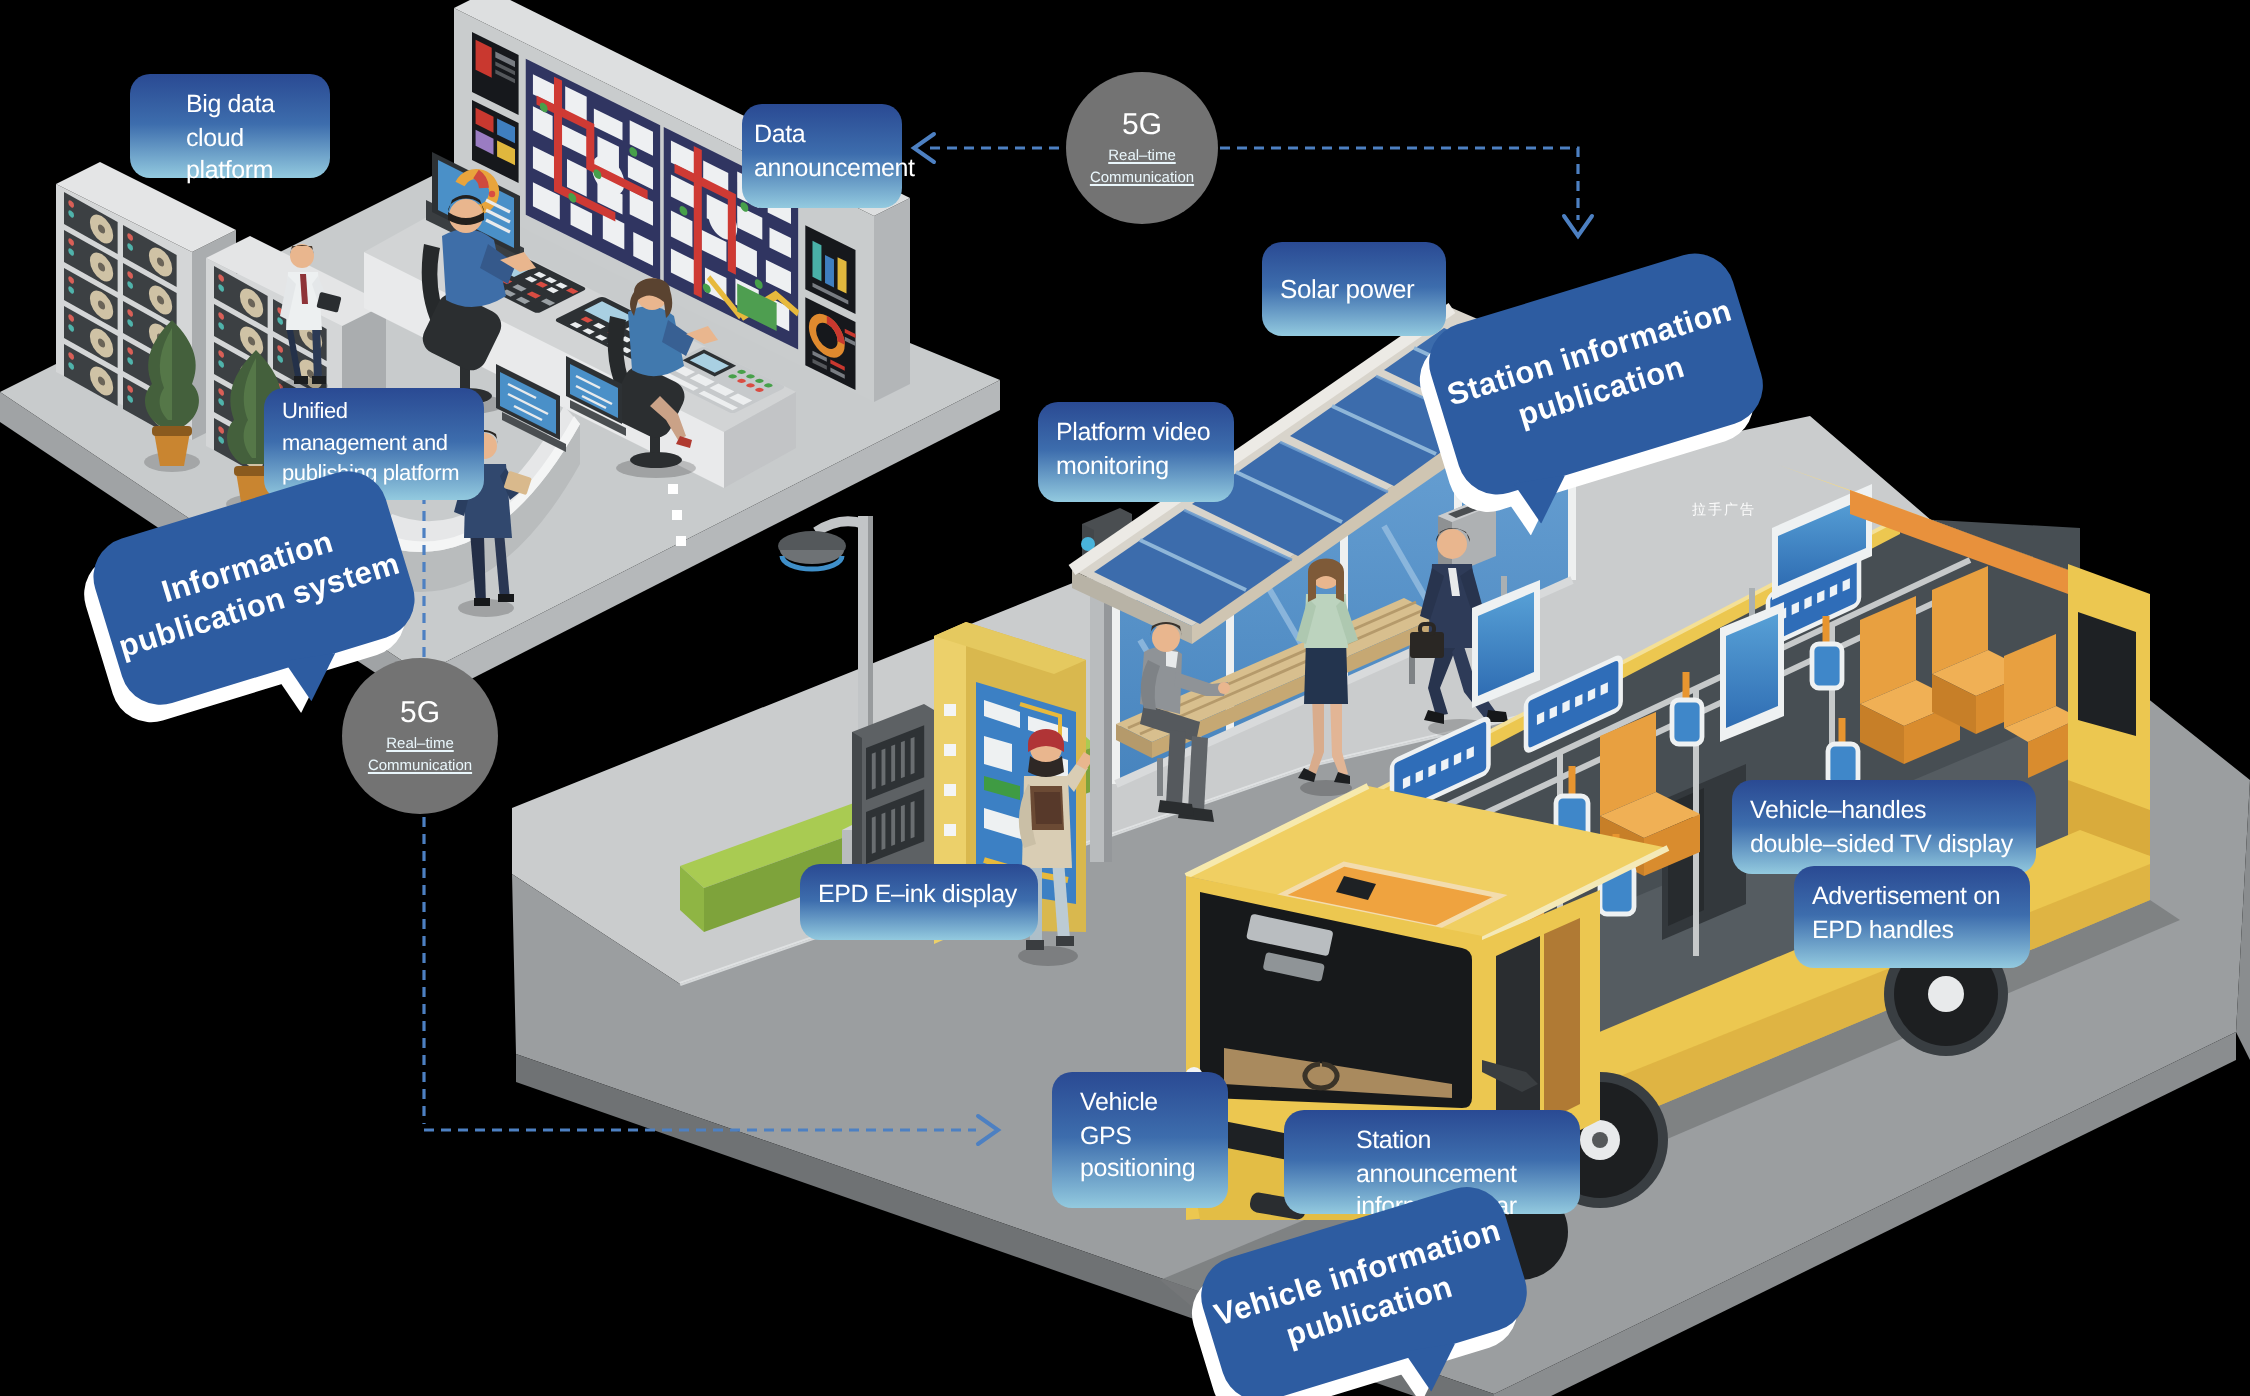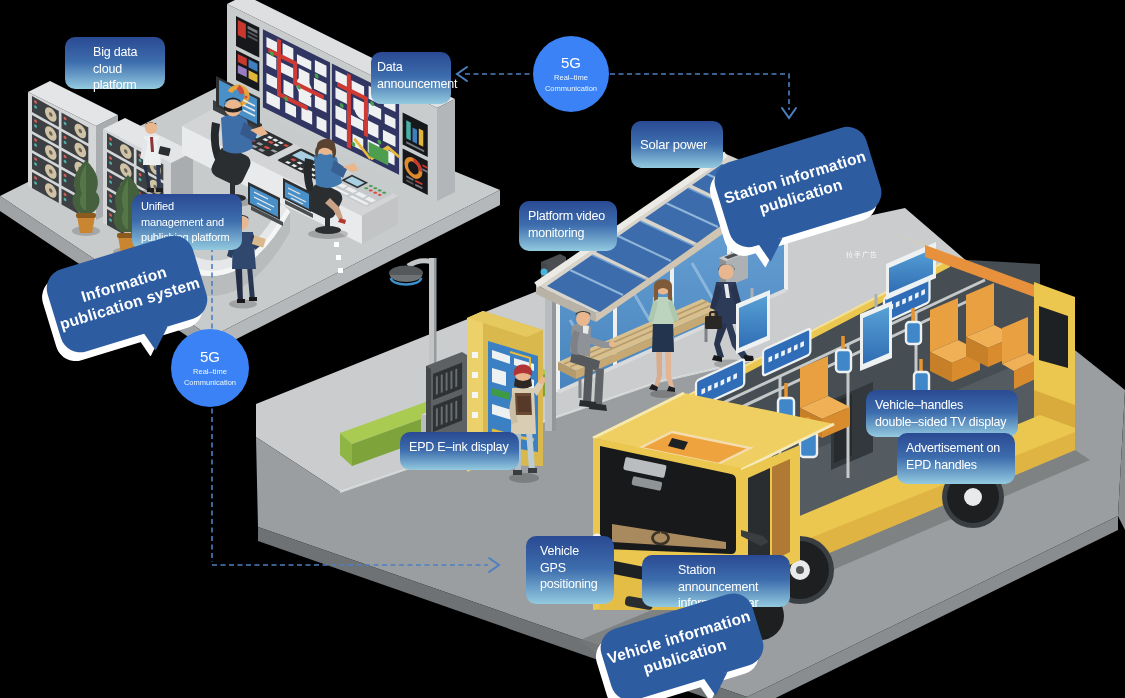--- a/index.html
+++ b/index.html
@@ -12,25 +12,25 @@
           letter-spacing:-0.2px;}
   .ribbon{position:absolute;color:#fff;display:flex;align-items:center;justify-content:center;
           text-align:center;background:#2d5ca1;border-radius:20px;
           box-shadow:-7px 7px 0 #ffffff;font-size:15.5px;font-weight:600;letter-spacing:.3px;
           line-height:1.3;}
   .ribbon .tailwrap{position:absolute;width:26px;height:22px;}
   .ribbon .tail{width:100%;height:100%;background:#2d5ca1;
                 clip-path:polygon(0 0,100% 0,40% 100%);}
   .ribbon .tailw{position:absolute;left:-6px;top:5px;width:100%;height:100%;background:#fff;
                 clip-path:polygon(0 0,100% 0,40% 100%);}
-  .badge5g{position:absolute;border-radius:50%;background:#3b82f6;color:#fff;
+  .badge5g{position:absolute;border-radius:50%;background:#737373;color:#fff;
            display:flex;flex-direction:column;align-items:center;justify-content:center;
            text-align:center;}
   .badge5g .t{font-size:15px;margin-bottom:2px;}
-  .badge5g .s{font-size:7.5px;line-height:1.35;color:#eaf7fc;}
+  .badge5g .s{font-size:7.5px;line-height:1.35;color:#eaf7fc;text-decoration:underline;}
   .cjk{position:absolute;color:#fff;font-size:7px;letter-spacing:1px;opacity:.95;}
 </style>
 </head>
 <body>
 
 <div id="stage">
 
 <svg id="scene" width="1125" height="698" viewBox="0 0 1125 698">
   <defs>
     <linearGradient id="glassg" x1="0" y1="0" x2="0" y2="1">

